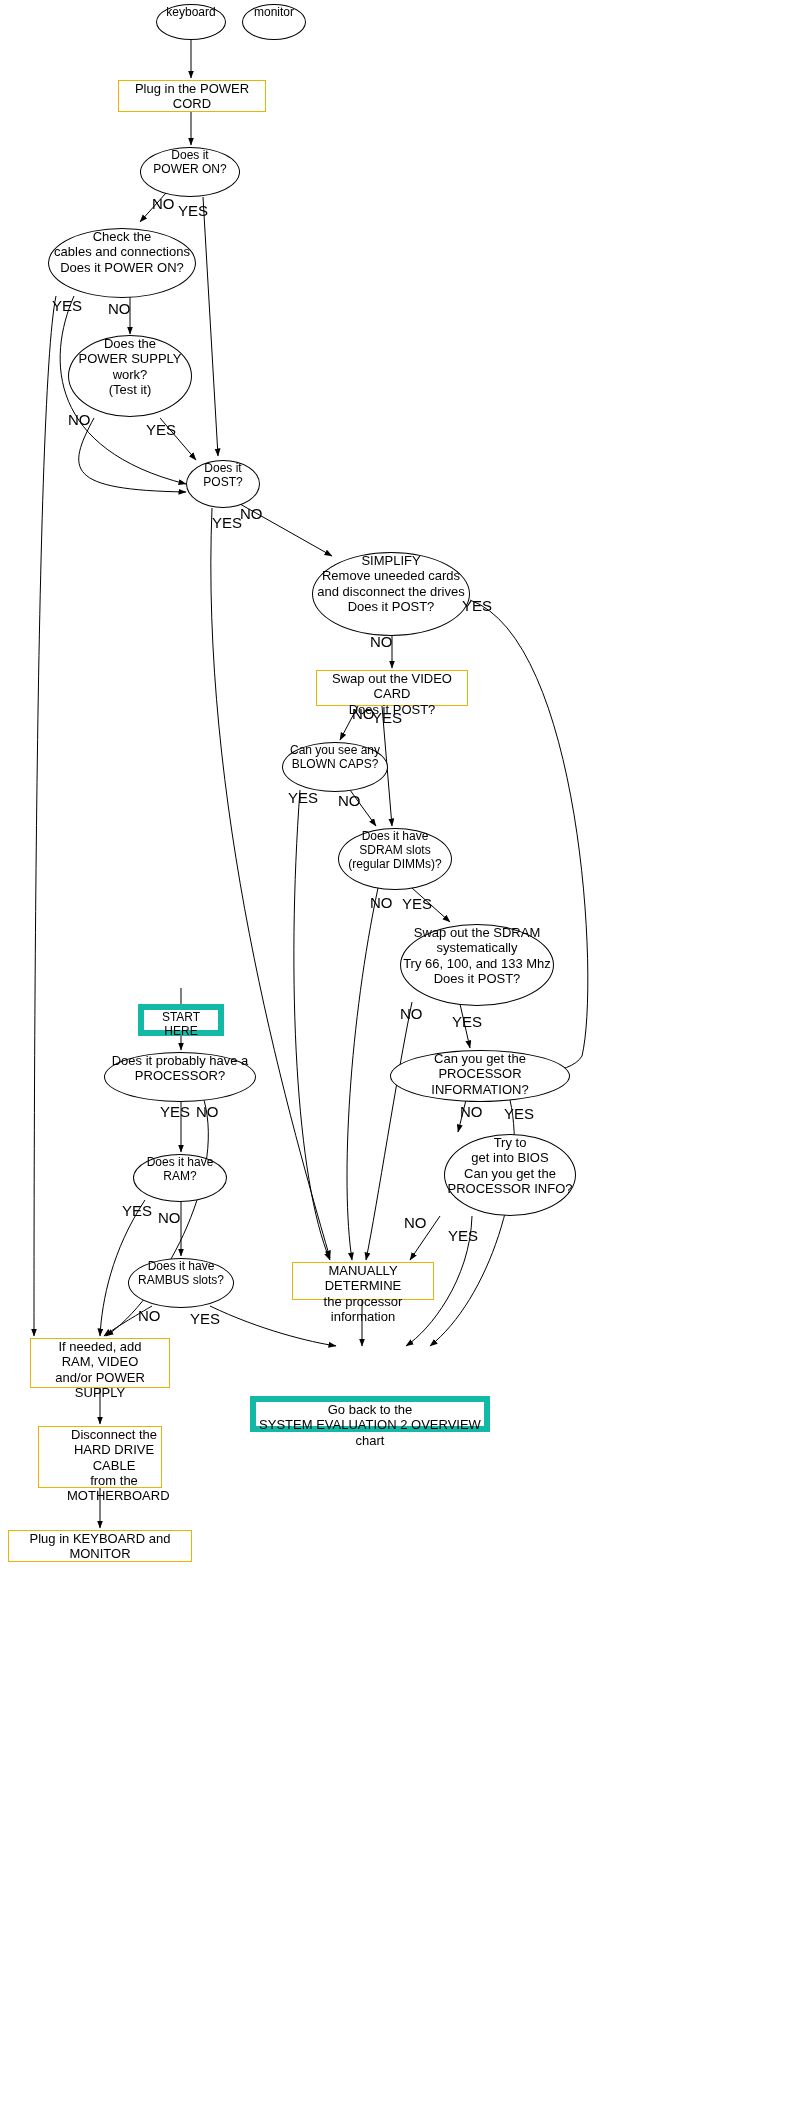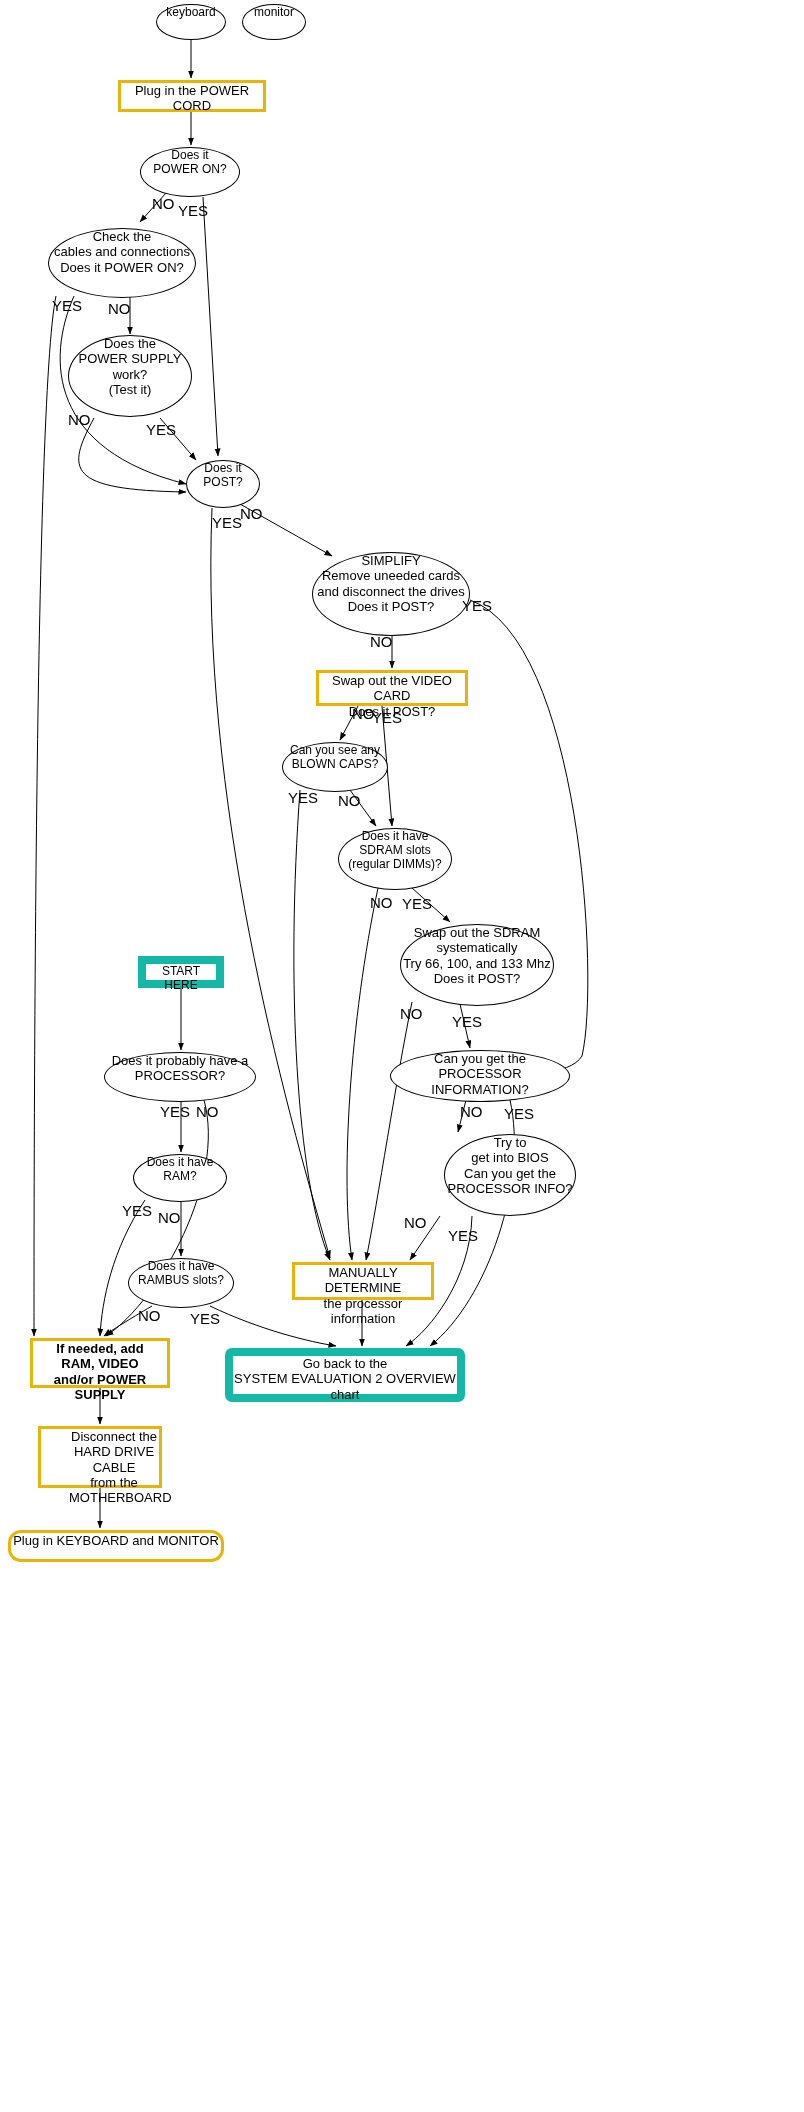--- a/index.html
+++ b/index.html
@@ -3,22 +3,22 @@
 <meta charset="utf-8">
 <style>
   html,body{margin:0;padding:0;background:#ffffff;}
   body{width:804px;height:2112px;position:relative;
        font-family:"Liberation Sans","DejaVu Sans",sans-serif;color:#000;}
   #stage{position:absolute;left:0;top:0;width:804px;height:2112px;overflow:hidden;}
   svg#edges{position:absolute;left:0;top:0;width:804px;height:2112px;}
   .node{position:absolute;box-sizing:border-box;display:flex;align-items:flex-start;
         justify-content:center;text-align:center;line-height:1.18;}
   .ellipse{border:1px solid #000;border-radius:50%;background:#fff;}
-  .box{border:3px solid #eab308;background:#fff;}
-  .box.thick{border:8px solid #14b8a6;}
+  .box{border:1px solid #eab308;background:#fff;}
+  .box.thick{border:6px solid #14b8a6;margin-top:48px;}
   .node .txt{white-space:pre-line;display:block;width:100%;}
   .elabel{position:absolute;font-size:15px;color:#000;line-height:1;white-space:nowrap;}
   .f13{font-size:13px;}
   .f12{font-size:12px;}
 </style>
 </head>
 <body>
 
 <div id="stage">
 
@@ -143,36 +143,36 @@
 RAM?</span>
       </div>
       <div class="node ellipse" style="left: 128px; top: 1258px; width: 106px; height: 50px;">
         <span class="txt f12">Does it have
 RAMBUS slots?</span>
       </div>
       <div class="node box" style="left: 292px; top: 1262px; width: 142px; height: 38px;">
         <span class="txt f13">MANUALLY DETERMINE
 the processor information</span>
       </div>
-      <div class="node box" style="left: 30px; top: 1338px; width: 140px; height: 50px; font-weight: bold;">
+      <div class="node box" style="left: 30px; top: 1338px; width: 140px; height: 50px;">
         <span class="txt f13">If needed, add
 RAM, VIDEO
 and/or POWER SUPPLY</span>
       </div>
-      <div class="node box thick" style="left: 225px; top: 1348px; width: 240px; height: 54px; border-radius: 7px;">
+      <div class="node box thick" style="left: 250px; top: 1348px; width: 240px; height: 36px;">
         <span class="txt f13">Go back to the
 SYSTEM EVALUATION 2 OVERVIEW chart</span>
       </div>
       <div class="node box" style="left: 38px; top: 1426px; width: 124px; height: 62px; padding-left: 28px;">
         <span class="txt f13">Disconnect the
 HARD DRIVE CABLE
 from the
 MOTHERBOARD</span>
       </div>
-      <div class="node box" style="left: 8px; top: 1530px; width: 216px; height: 32px; border-radius: 13px;">
+      <div class="node box" style="left: 8px; top: 1530px; width: 184px; height: 32px;">
         <span class="txt f13">Plug in KEYBOARD and MONITOR</span>
       </div>
     </div>
   <div id="label-layer">
       <span class="elabel" style="left: 152px; top: 196px;">NO</span>
       <span class="elabel" style="left: 178px; top: 203px;">YES</span>
       <span class="elabel" style="left: 52px; top: 298px;">YES</span>
       <span class="elabel" style="left: 108px; top: 301px;">NO</span>
       <span class="elabel" style="left: 68px; top: 412px;">NO</span>
       <span class="elabel" style="left: 146px; top: 422px;">YES</span>

